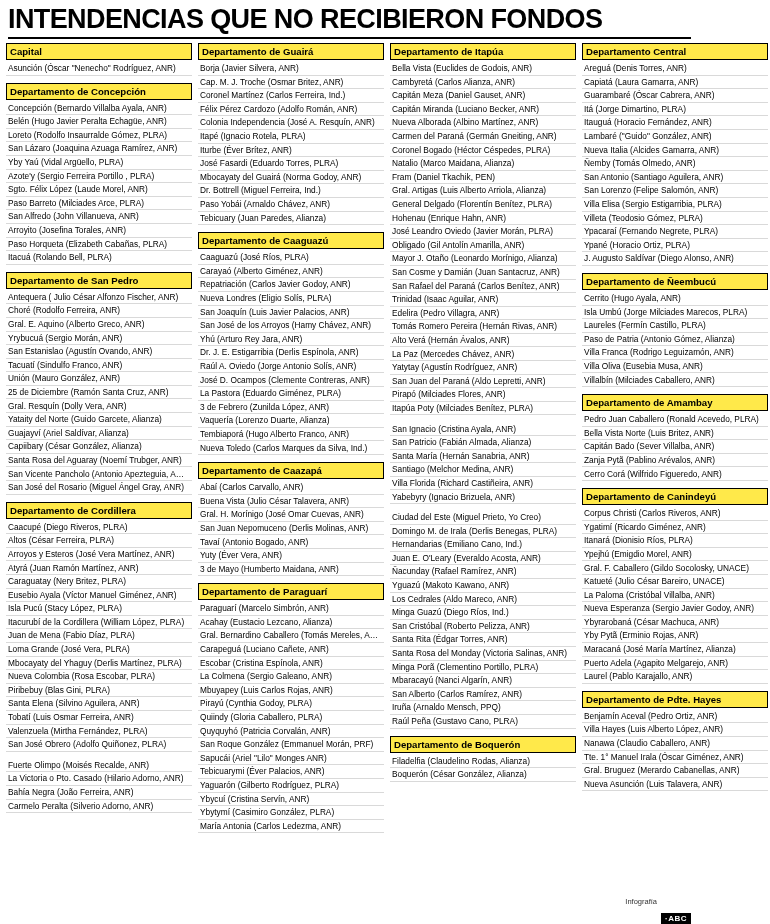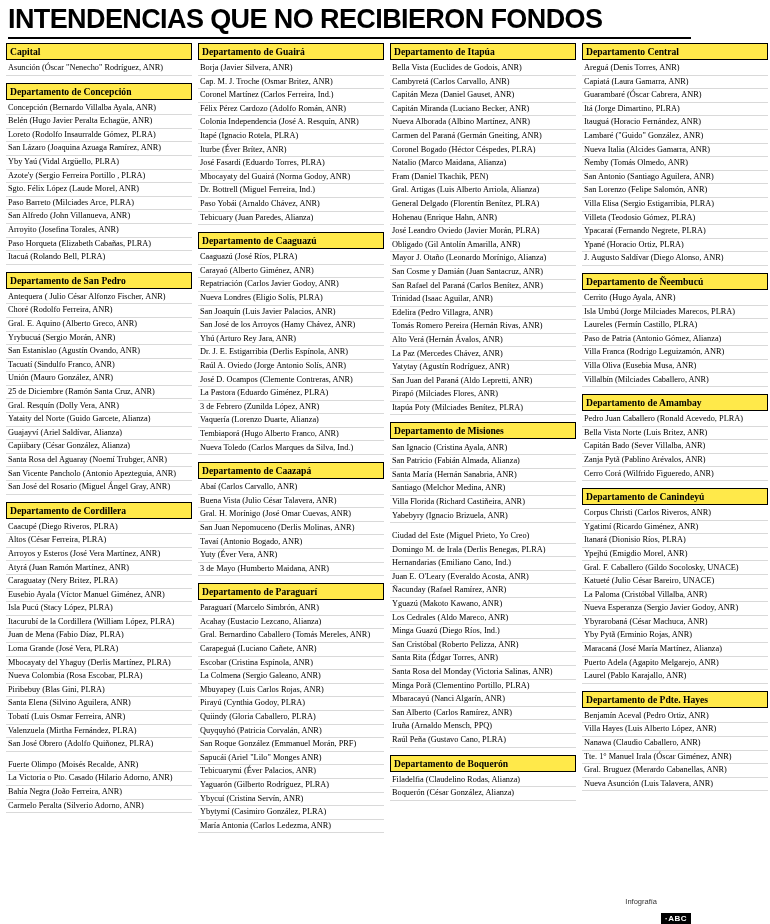--- a/index.html
+++ b/index.html
@@ -29,21 +29,20 @@
   }
   .rule{
     height:2px;
     background:#000;
     margin:1px 2px 4px 2px;
   }
   .columns{
     display:flex;
     gap:6px;
     align-items:flex-start;
-    font-family:Liberation Serif, serif;
   }
   .col{
     width:186px;
     flex:0 0 186px;
   }
   .group{margin-bottom:7px;}
   .group-head{
     background:#ffe94a;
     border:1px solid #000;
     font-weight:bold;
@@ -230,21 +229,21 @@
         <div class="item">Ybycuí (Cristina Servín, ANR)</div>
         <div class="item">Ybytymí (Casimiro González, PLRA)</div>
         <div class="item">María Antonia (Carlos Ledezma, ANR)</div>
       </div>
     </div>
 
     <div class="col">
       <div class="group">
         <div class="group-head">Departamento de Itapúa</div>
         <div class="item">Bella Vista (Euclides de Godois, ANR)</div>
-        <div class="item">Cambyretá (Carlos Carvallo, ANR)</div>
+        <div class="item">Cambyretá (Carlos Alianza, ANR)</div>
         <div class="item">Capitán Meza (Daniel Gauset, ANR)</div>
         <div class="item">Capitán Miranda (Luciano Becker, ANR)</div>
         <div class="item">Nueva Alborada (Albino Martínez, ANR)</div>
         <div class="item">Carmen del Paraná (Germán Gneiting, ANR)</div>
         <div class="item">Coronel Bogado (Héctor Céspedes, PLRA)</div>
         <div class="item">Natalio (Marco Maidana, Alianza)</div>
         <div class="item">Fram (Daniel Tkachik, PEN)</div>
         <div class="item">Gral. Artigas (Luis Alberto Arriola, Alianza)</div>
         <div class="item">General Delgado (Florentín Benítez, PLRA)</div>
         <div class="item">Hohenau (Enrique Hahn, ANR)</div>
@@ -258,21 +257,20 @@
         <div class="item">Tomás Romero Pereira (Hernán Rivas, ANR)</div>
         <div class="item">Alto Verá (Hernán Ávalos, ANR)</div>
         <div class="item">La Paz (Mercedes Chávez, ANR)</div>
         <div class="item">Yatytay (Agustín Rodríguez, ANR)</div>
         <div class="item">San Juan del Paraná (Aldo Lepretti, ANR)</div>
         <div class="item">Pirapó (Milciades Flores, ANR)</div>
         <div class="item">Itapúa Poty  (Milciades Benítez, PLRA)</div>
       </div>
 
       <div class="group">
-        <div class="group-head">Departamento de Misiones</div>
         <div class="item">San Ignacio (Cristina Ayala, ANR)</div>
         <div class="item">San Patricio (Fabián Almada, Alianza)</div>
         <div class="item">Santa María (Hernán Sanabria, ANR)</div>
         <div class="item">Santiago (Melchor Medina, ANR)</div>
         <div class="item">Villa Florida (Richard Castiñeira, ANR)</div>
         <div class="item">Yabebyry (Ignacio Brizuela, ANR)</div>
       </div>
 
       <div class="group">
         <div class="item">Ciudad del Este (Miguel Prieto, Yo Creo)</div>

